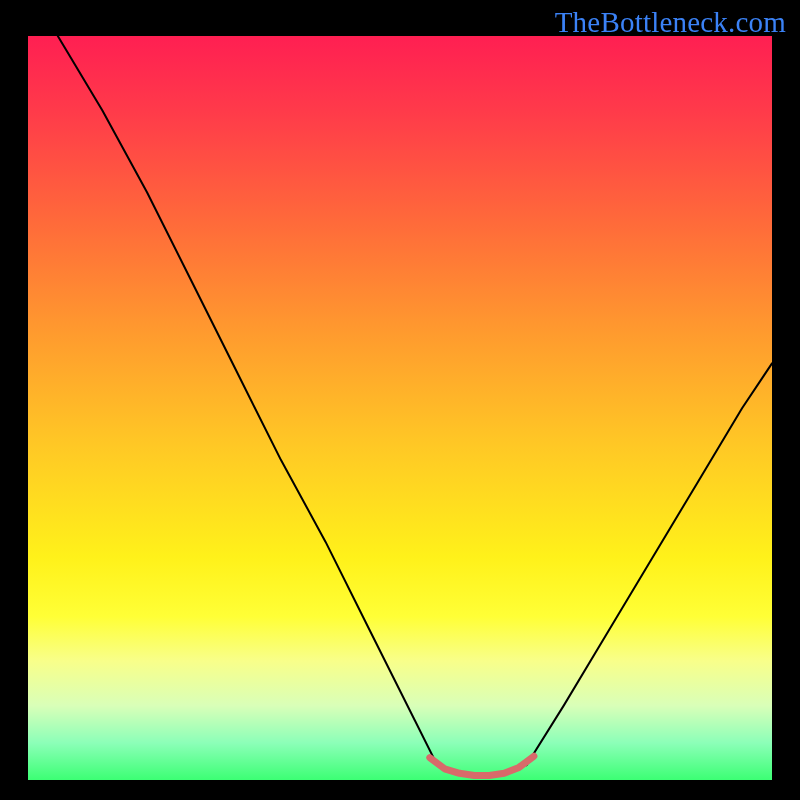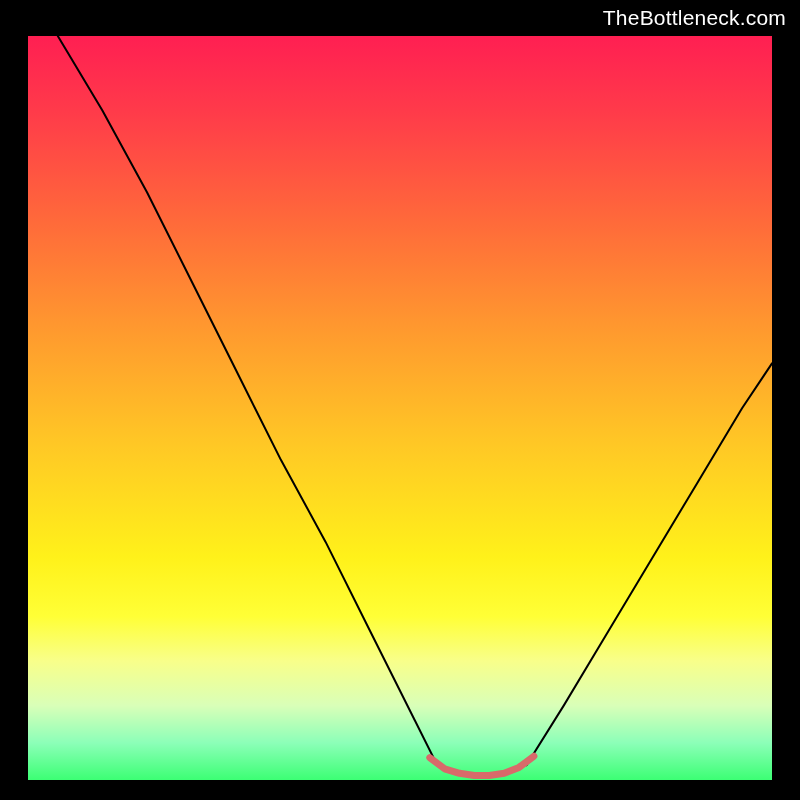--- a/index.html
+++ b/index.html
@@ -14,24 +14,25 @@
   .frame {
     position: relative;
     width: 800px;
     height: 800px;
     background: #000;
   }
   .watermark {
     position: absolute;
     top: 6px;
     right: 14px;
-    font-size: 21px;
+    font-size: 29px;
     font-weight: 400;
-    color: #ffffff;
+    color: #3b82f6;
     letter-spacing: 0.2px;
+    font-family: Liberation Serif, serif;
   }
   .plot {
     position: absolute;
     left: 28px;
     top: 36px;
     width: 744px;
     height: 744px;
   }
   .gradient {
     position: absolute;

